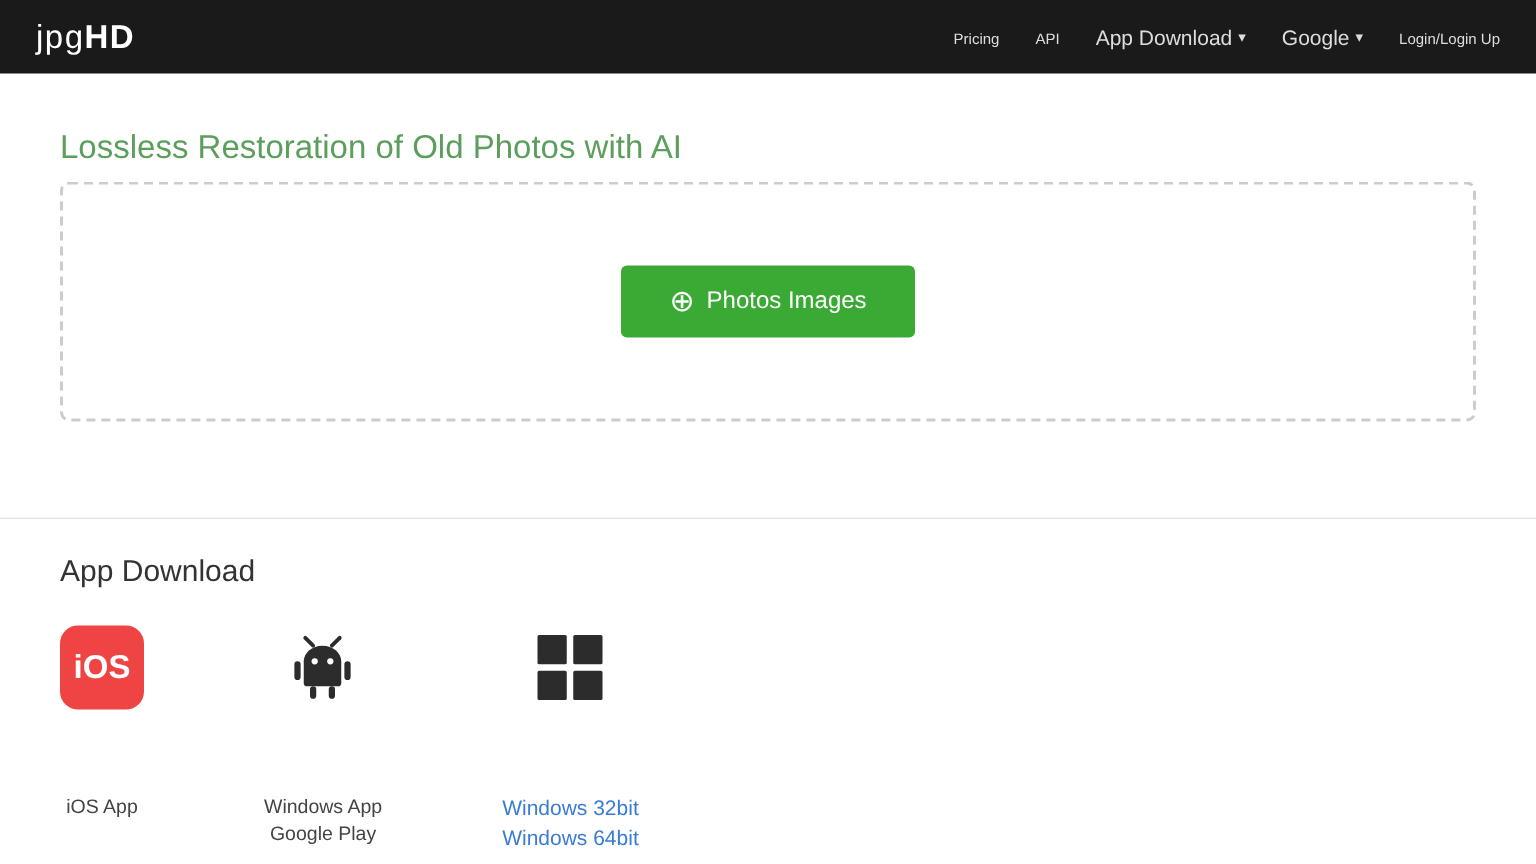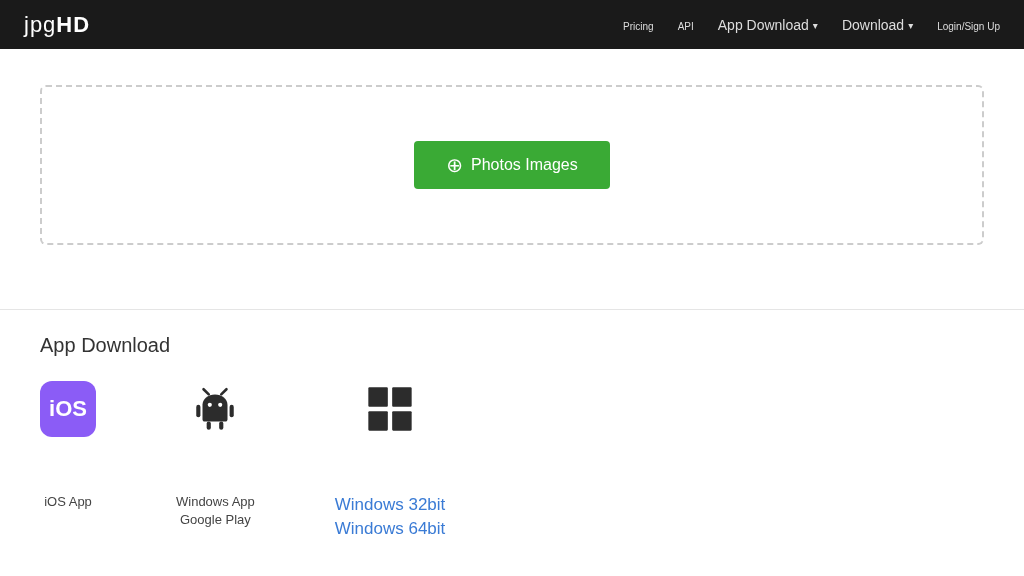--- a/index.html
+++ b/index.html
@@ -131,38 +131,38 @@
     .app-icon-item .label {
       font-size: 13px;
       color: #444;
       text-align: center;
       line-height: 1.4;
       margin-top: 48px;
     }
     .icon-box {
       width: 56px;
       height: 56px;
-      background: #8b5cf6;
+      background: #ef4444;
       border-radius: 12px;
       display: flex;
       align-items: center;
       justify-content: center;
       color: #fff;
       font-size: 22px;
       font-weight: bold;
       font-family: 'Helvetica Neue', Arial, sans-serif;
     }
     .icon-svg {
       width: 56px;
       height: 56px;
       display: flex;
       align-items: center;
       justify-content: center;
     }
-    .app-link { color: #3a7bd5; text-decoration: none; font-size: 17px; }
+    .app-link { color: #3a7bd5; text-decoration: none; font-size: 14px; }
   </style>
 </head>
 <body>
 
 <nav>
   <div class="nav-logo">
     <span>jpg</span><strong>HD</strong>
   </div>
   <ul class="nav-links">
     <li>
@@ -172,31 +172,32 @@
       <a href="#">API</a>
     </li>
     <li>
       <span class="nav-dropdown">
         <span>App Download</span>
         <span class="caret">▾</span>
       </span>
     </li>
     <li>
       <span class="nav-dropdown">
-        <span>Download</span>
+        <span>Google</span>
         <span class="caret">▾</span>
       </span>
     </li>
     <li class="nav-login">
-      <a href="#">Login/Sign Up</a>
+      <a href="#">Login/Login Up</a>
     </li>
   </ul>
 </nav>
 
 <div class="main-content">
+  <h1 class="page-title">Lossless Restoration of Old Photos with AI</h1>
 
   <div class="upload-box">
     <button class="select-images-btn">
       <span class="btn-plus">⊕</span>
       <span>Photos Images</span>
     </button>
   </div>
 </div>
 
 <hr class="divider">

